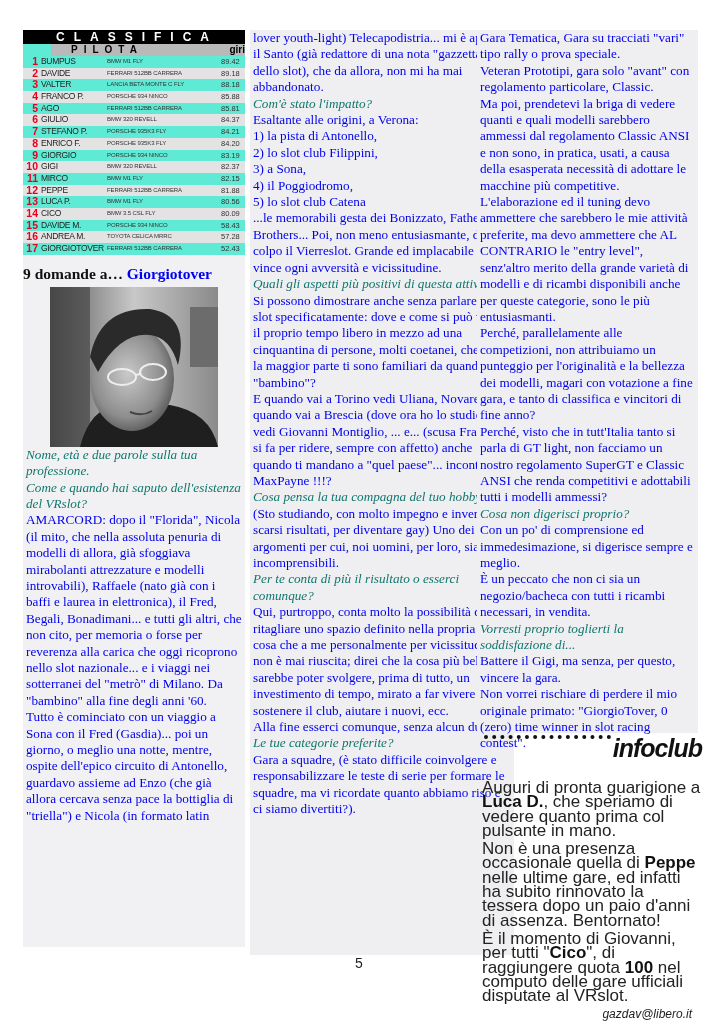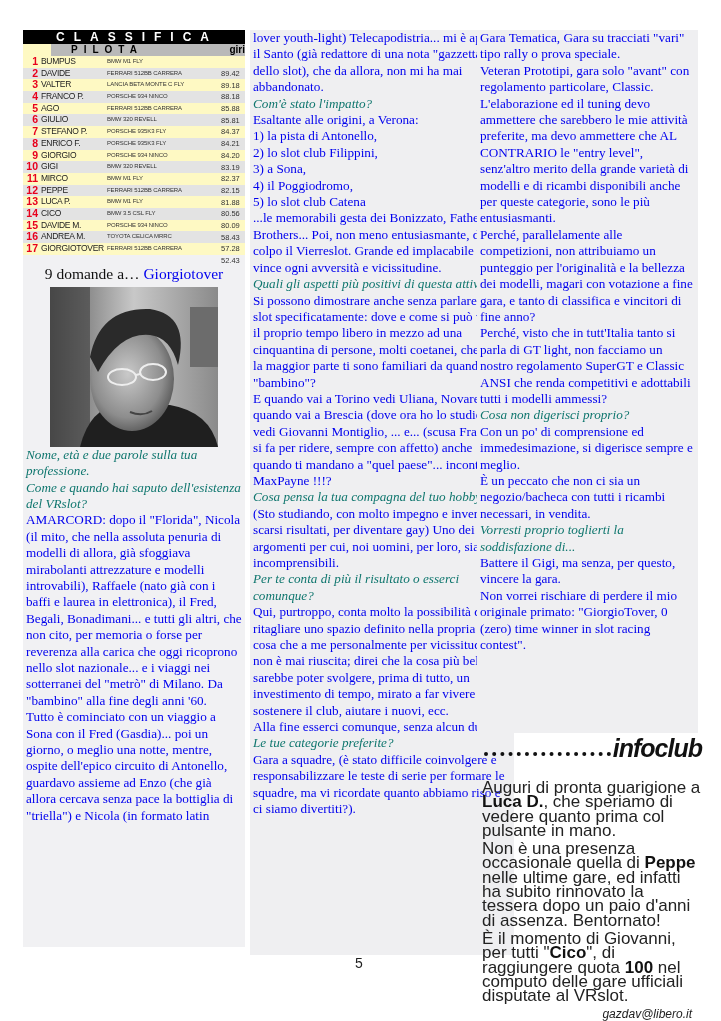--- a/index.html
+++ b/index.html
@@ -4,46 +4,46 @@
 <style>
   html, body { margin: 0; padding: 0; background: #ffffff; }
   body { width: 721px; height: 1021px; position: relative; overflow: hidden; font-family: "Liberation Serif", serif; }
 
   .col { position: absolute; top: 30px; background: #efeff1; }
   .col1 { left: 23px; width: 222px; height: 917px; background: #f1f1f3; }
   .col2 { left: 250px; width: 264px; height: 925px; }
   .col3 { left: 477px; width: 221px; height: 703px; }
 
   
-  .classifica { width: 222px; background: #fef9c3; }
+  .classifica { width: 222px; background: #5eead4; }
   .cl-title { background: #000; color: #fff; font-family: "Liberation Sans", sans-serif; font-weight: bold; font-size: 12px; letter-spacing: 9px; text-align: center; height: 14px; line-height: 14px; padding-left: 6px; }
   .cl-head { background: #b9b9b9; display: flex; height: 12px; line-height: 12px; font-family: "Liberation Sans", sans-serif; font-weight: bold; font-size: 10px; margin-left: 28px; }
   .cl-head .h-pilota { letter-spacing: 6px; padding-left: 20px; width: 180px; }
   .cl-head .h-giri { font-size: 10px; padding-left: 20px; }
   .cl-row { display: flex; height: 11.7px; line-height: 11.7px; font-family: "Liberation Sans", sans-serif; font-size: 8.5px; color: #222; }
   .cl-row:nth-child(even) { background: #e3e3e3; }
   .cl-row .pos { width: 15px; text-align: right; color: #e8001c; font-weight: bold; font-size: 10.5px; padding-right: 3px; }
   .cl-row .name { width: 66px; white-space: nowrap; overflow: hidden; font-size: 8.5px; letter-spacing: -0.3px; }
   .cl-row .car { width: 114px; font-size: 6px; letter-spacing: -0.1px; white-space: nowrap; overflow: hidden; color: #333; }
-  .cl-row .giri { font-size: 7.5px; color: #333; margin-top: 12px; }
-
-  .interview-title { font-weight: normal; font-size: 15.5px; text-align: center; margin-top: 9px; height: 20px; line-height: 20px; color: #111; }
+  .cl-row .giri { font-size: 7.5px; color: #333; }
+
+  .interview-title { font-weight: bold; font-size: 15.5px; margin-top: 9px; height: 20px; line-height: 20px; color: #111; }
   .interview-title .who { color: #0000ee; }
   .photo { margin: 3px auto 0; width: 168px; height: 160px; position: relative; overflow: hidden; background: #7a7a7a; }
 
   .text { font-size: 13.2px; line-height: 16.4px; color: #0000ee; padding: 0 3px 0 3px; }
   .text p { margin: 0; }
   .text .q { color: #0f766e; font-style: italic; }
 
   .col2 .text, .col3 .text { padding-top: 0; }
 
   .page-number { position: absolute; left: 355px; top: 955px; font-family: "Liberation Sans", sans-serif; font-size: 14px; color: #222; }
 
   .infoclub { position: absolute; left: 480px; top: 735px; width: 222px; font-family: "Liberation Sans", sans-serif; }
-  .infoclub-head { display: flex; align-items: flex-end; height: 26px; }
+  .infoclub-head { display: flex; height: 26px; }
   .infoclub-dots { flex: 1; border-bottom: 4px dotted #111; margin: 0 2px 5px 4px; height: 0; }
   .infoclub-title { font-size: 25px; font-weight: bold; font-style: italic; letter-spacing: -1px; line-height: 26px; color: #111; }
   .infoclub-body { font-size: 17px; line-height: 14.3px; color: #222; padding-left: 2px; margin-top: 20px; }
   .infoclub-body p { margin: 0 0 4px 0; }
   .infoclub-body b { color: #111; }
   .infoclub-email { text-align: right; font-style: italic; font-size: 12px; color: #222; padding-right: 10px; margin-top: 4px; }
 </style>
 </head>
 <body>
 
@@ -221,20 +221,21 @@
       <p class="a">Alla fine esserci comunque, senza alcun dubbio.</p>
       <p class="q">Le tue categorie preferite?</p>
       <p class="a">Gara a squadre, (è stato difficile coinvolgere e responsabilizzare le teste di serie per formare le squadre, ma vi ricordate quanto abbiamo riso e ci siamo divertiti?).</p>
     </div>
 </div>
 
 <div class="col col3">
   <div class="text" id="col3-text">
       <p class="a">Gara Tematica, Gara su tracciati "vari" tipo rally o prova speciale.</p>
       <p class="a">Veteran Prototipi, gara solo "avant" con regolamento particolare, Classic.</p>
+      <p class="a">Ma poi, prendetevi la briga di vedere quanti e quali modelli sarebbero ammessi dal regolamento Classic ANSI e non sono, in pratica, usati, a causa della esasperata necessità di adottare le macchine più competitive.</p>
       <p class="a">L'elaborazione ed il tuning devo ammettere che sarebbero le mie attività preferite, ma devo ammettere che AL CONTRARIO le "entry level", senz'altro merito della grande varietà di modelli e di ricambi disponibili anche per queste categorie, sono le più entusiasmanti.</p>
       <p class="a">Perché, parallelamente alle competizioni, non attribuiamo un punteggio per l'originalità e la bellezza dei modelli, magari con votazione a fine gara, e tanto di classifica e vincitori di fine anno?</p>
       <p class="a">Perché, visto che in tutt'Italia tanto si parla di GT light, non facciamo un nostro regolamento SuperGT e Classic ANSI che renda competitivi e adottabili tutti i modelli ammessi?</p>
       <p class="q">Cosa non digerisci proprio?</p>
       <p class="a">Con un po' di comprensione ed immedesimazione, si digerisce sempre e meglio.</p>
       <p class="a">È un peccato che non ci sia un negozio/bacheca con tutti i ricambi necessari, in vendita.</p>
       <p class="q">Vorresti proprio toglierti la soddisfazione di...</p>
       <p class="a">Battere il Gigi, ma senza, per questo, vincere la gara.</p>
       <p class="a">Non vorrei rischiare di perdere il mio originale primato: "GiorgioTover, 0 (zero) time winner in slot racing contest".</p>
     </div>

